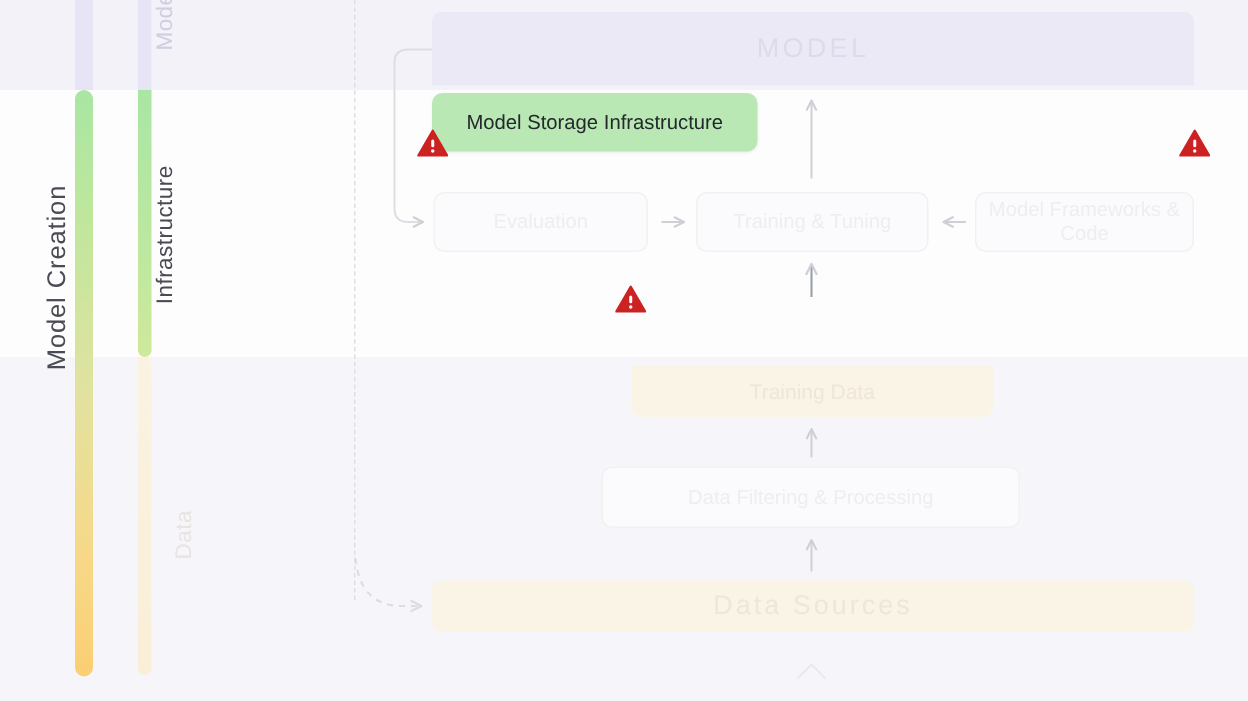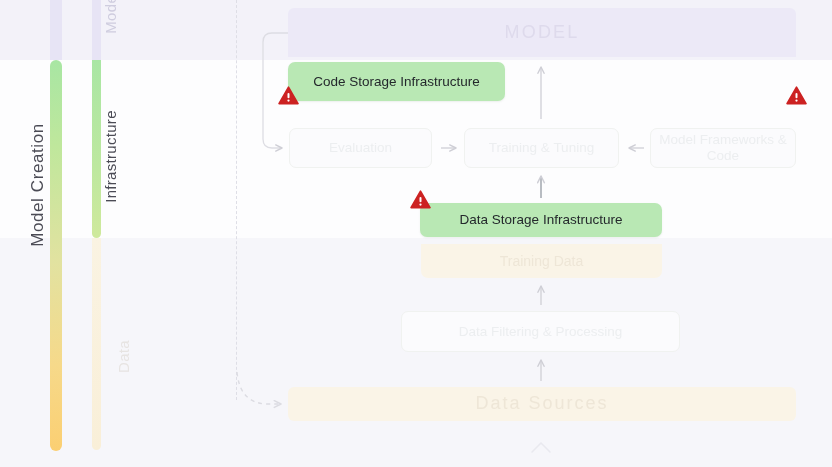--- a/index.html
+++ b/index.html
@@ -201,30 +201,29 @@
 
     <path d="M541,381 L541,360" fill="none" stroke="#cfcfd6" stroke-width="1.3" marker-end="url(#ah)"></path>
 
     <path d="M237,372 Q240,404 268,404 L281,404" fill="none" stroke="#dcdce2" stroke-width="1.4" stroke-dasharray="4 4" marker-end="url(#ahd)"></path>
 
     <path d="M532,452 L541,443 L550,452" fill="none" stroke="#e9e9ef" stroke-width="1.6" stroke-linecap="round" stroke-linejoin="round"></path>
   </svg>
 
   <div class="box box-model-header">MODEL</div>
 
-  <div class="box box-hl box-model-storage">Code Storage Infrastructure</div>
+  <div class="box box-hl box-model-storage">Model Storage Infrastructure</div>
 
 
   <div class="box box-ghost-outline box-evaluation">Evaluation</div>
 
   <div class="box box-ghost-outline box-training-tuning">Training &amp; Tuning</div>
 
   <div class="box box-ghost-outline box-model-frameworks">Model Frameworks &amp; Code</div>
 
-  <div class="box box-hl box-data-storage">Data Storage Infrastructure</div>
 
   <div class="box box-cream box-training-data">Training Data</div>
 
   <div class="box box-ghost-outline box-data-filtering">Data Filtering &amp; Processing</div>
 
   <div class="box box-cream box-data-sources">Data Sources</div>
 
   <div class="warn warn-model-storage">
     <svg width="21" height="19" viewBox="0 0 21 19">
       <path d="M10.5,1.2 L20,17.6 L1,17.6 Z" fill="#cc2222" stroke="#cc2222" stroke-width="1.6" stroke-linejoin="round"></path>

